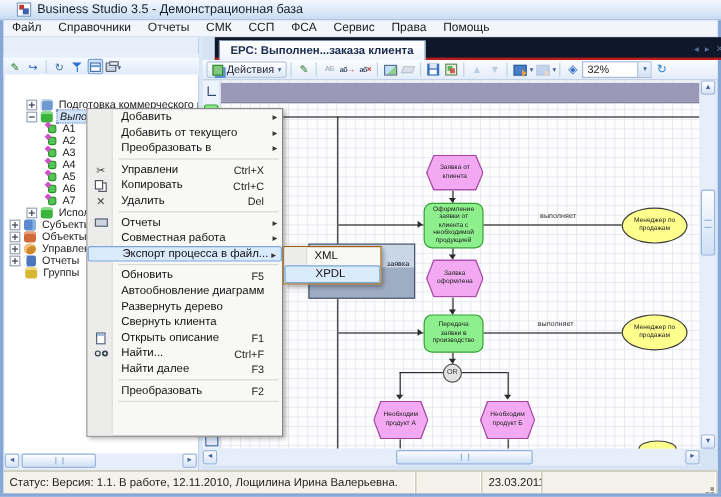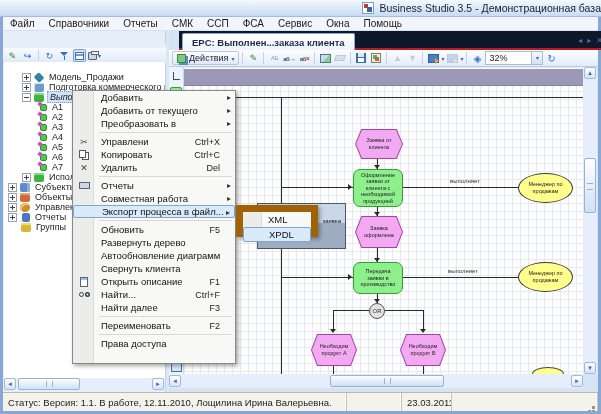--- a/index.html
+++ b/index.html
@@ -1,20 +1,20 @@
 <!DOCTYPE html>
 <html><head>
 <meta charset="utf-8">
 <style>
   *{margin:0;padding:0;box-sizing:border-box;font-family:"Liberation Sans",sans-serif;}
   html,body{width:601px;height:414px;overflow:hidden;background:#fff;}
   .window{position:absolute;left:0;top:0;width:601px;height:414px;background:#dbe7f6;}
 
   
-  .titlebar{position:absolute;left:0;top:0;width:601px;height:17px;background:linear-gradient(#f3f8fe,#c8dcf2);border-bottom:1px solid #a6bcda;display:flex;align-items:center;padding-left:2px;justify-content:flex-end;}
+  .titlebar{position:absolute;left:0;top:0;width:601px;height:17px;background:linear-gradient(#f3f8fe,#c8dcf2);border-bottom:1px solid #a6bcda;display:flex;align-items:center;padding-left:14px;}
   .app-icon{width:12px;height:12px;background:#fff;border:1px solid #7f9ec4;position:relative;margin-right:5px;flex:none;}
   .app-icon::before{content:"";position:absolute;left:1px;top:1px;width:4px;height:4px;background:#c03a2a;}
   .app-icon::after{content:"";position:absolute;right:1px;bottom:1px;width:5px;height:5px;background:#3a62b0;}
   .title-text{font-size:10.5px;color:#15202e;white-space:nowrap;}
   .frame-l{position:absolute;left:0;top:17px;width:3px;height:394px;background:#87a8d7;}
   .frame-r{position:absolute;left:598px;top:17px;width:3px;height:394px;background:#87a8d7;}
   .frame-b{position:absolute;left:0;top:411px;width:601px;height:3px;background:#87a8d7;}
 
   .menubar{position:absolute;left:3px;top:17px;width:595px;height:14px;background:#f2f5fb;border-bottom:1px solid #d9e1ee;display:flex;align-items:center;}
   .mb-item{font-size:10px;color:#1a1a1a;padding:0 7px;white-space:nowrap;}
@@ -150,21 +150,21 @@
   .csep{height:5px;position:relative;}
   .csep::before{content:"";position:absolute;left:26px;right:3px;top:2px;height:1px;background:#d8d8d4;}
   .ci.hi{background:#d9eafb;border:1px solid #7da7d9;border-radius:2px;}
   .mi{position:absolute;left:4px;top:1px;width:14px;height:11px;display:flex;align-items:center;justify-content:center;font-size:9px;color:#444;}
   .mi-copy{width:7px;height:8px;border:1px solid #556;background:#fff;box-shadow:3px 2px 0 -1px #fff,3px 2px 0 0 #556;margin-left:-3px;margin-top:-2px;}
   .mi-print{width:11px;height:7px;background:#cfd6e2;border:1px solid #5a6478;}
   .mi-doc{width:8px;height:10px;background:#fff;border:1px solid #567;box-shadow:inset 0 2px 0 #9ec0e8;}
   .mi-find{width:5px;height:5px;border:1.5px solid #345;border-radius:50%;box-shadow:6px 0 0 -1.5px #fff,6px 0 0 0 #345;margin-left:-5px;}
   .mi-props{width:8px;height:10px;background:#fff;border:1px solid #567;box-shadow:inset 0 -2px 0 #8ac88a;}
 
-  .smenu{position:absolute;left:236px;top:205px;width:82px;height:32px;background:#f8f8f6;border:7px solid #a16207;box-shadow:2px 2px 4px rgba(0,0,0,.35);z-index:31;}
+  .smenu{position:absolute;left:236px;top:205px;width:82px;height:32px;background:#f8f8f6;border:1px solid #a16207;box-shadow:2px 2px 4px rgba(0,0,0,.35);z-index:31;}
   .smenu-strip{position:absolute;left:0;top:0;bottom:0;width:19px;background:#ececea;border-right:1px solid #dcdcda;}
   .si{position:relative;height:15px;display:flex;align-items:center;font-size:9.5px;color:#111;padding-left:25px;}
   .si.hi{background:#d9eafb;border:1px solid #7da7d9;border-radius:2px;}
 </style>
 </head>
 <body>
 
 <div class="window">
 
   <div class="titlebar">
@@ -176,21 +176,21 @@
   <div class="frame-b"></div>
 
   <div class="menubar">
     <span class="mb-item">Файл</span>
     <span class="mb-item">Справочники</span>
     <span class="mb-item">Отчеты</span>
     <span class="mb-item">СМК</span>
     <span class="mb-item">ССП</span>
     <span class="mb-item">ФСА</span>
     <span class="mb-item">Сервис</span>
-    <span class="mb-item">Окна</span>
+    <span class="mb-item">Права</span>
     <span class="mb-item">Помощь</span>
   </div>
 
   <div class="navpanel">
     <div class="nav-header">
       <span class="nav-title">Навигатор</span>
       <span class="pin-ic"></span>
       <span class="x-ic">✕</span>
     </div>
     <div class="nav-toolbar">
@@ -204,25 +204,20 @@
       <span class="nti pressed">
           <span class="winic"></span>
         </span>
       <span class="nti">
           <span class="printer"></span>
           <span class="dd-mini">▾</span>
         </span>
     </div>
 
     <div class="tree">
-      <div class="trow d1" style="top:10px">
-          <span class="exp plus"></span>
-          <span class="ticon tc-model"></span>
-          <span class="tlabel">Модель_Продажи</span>
-        </div>
       <div class="trow d1" style="top:20px">
           <span class="exp plus"></span>
           <span class="ticon tc-prep"></span>
           <span class="tlabel">Подготовка коммерческого предложе</span>
         </div>
       <div class="trow d1 sel" style="top:30px">
           <span class="exp"></span>
           <span class="ticon tc-green"></span>
           <span class="tlabel">Выполн</span>
         </div>
@@ -517,24 +512,24 @@
     <div class="ci hi">
         <span>Экспорт процесса в файл...</span>
         <span class="subarrow">▸</span>
       </div>
     <div class="csep"></div>
     <div class="ci">
         <span>Обновить</span>
         <span class="ci-short">F5</span>
       </div>
     <div class="ci">
+        <span>Автообновление диаграмм</span>
+      </div>
+    <div class="ci">
         <span>Развернуть дерево</span>
-      </div>
-    <div class="ci">
-        <span>Автообновление диаграмм</span>
       </div>
     <div class="ci">
         <span>Свернуть клиента</span>
       </div>
     <div class="ci">
         <span class="mi">
           <span class="mi-doc"></span>
         </span>
         <span>Открыть описание</span>
         <span class="ci-short">F1</span>
@@ -545,27 +540,24 @@
         </span>
         <span>Найти...</span>
         <span class="ci-short">Ctrl+F</span>
       </div>
     <div class="ci">
         <span>Найти далее</span>
         <span class="ci-short">F3</span>
       </div>
     <div class="csep"></div>
     <div class="ci">
-        <span>Переименовать</span>
+        <span>Преобразовать</span>
         <span class="ci-short">F2</span>
       </div>
     <div class="csep"></div>
-    <div class="ci">
-        <span>Права доступа</span>
-      </div>
   </div>
 
   <div class="smenu">
     <div class="smenu-strip"></div>
     <div class="si">
         <span>XML</span>
       </div>
     <div class="si hi">
         <span>XPDL</span>
       </div>

